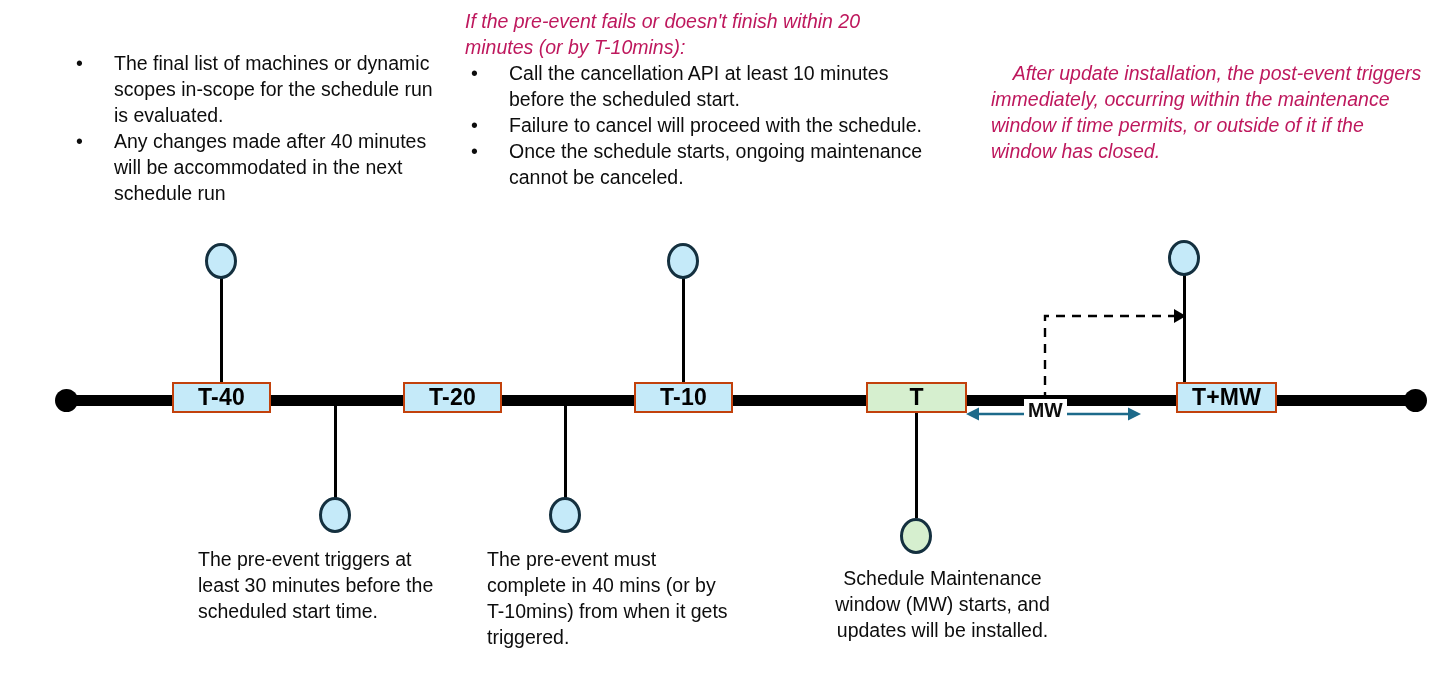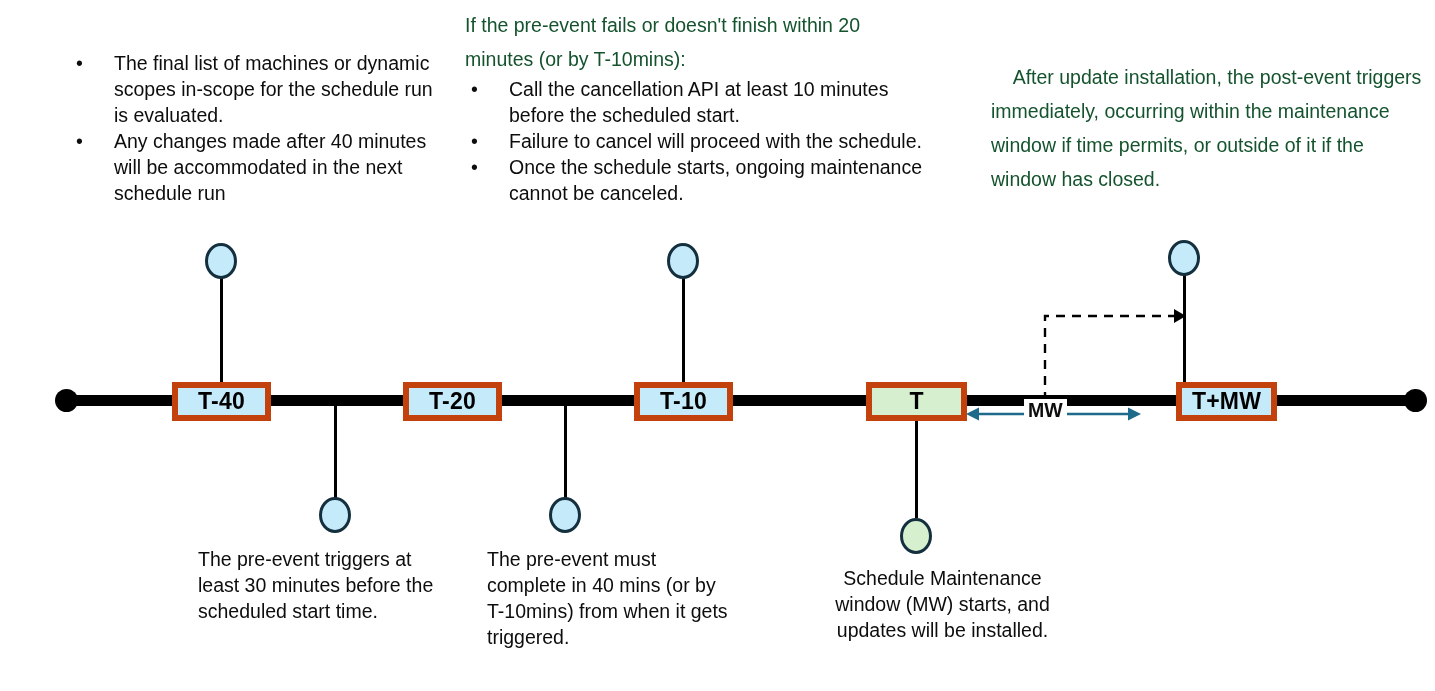--- a/index.html
+++ b/index.html
@@ -16,23 +16,24 @@
     width: 1435px;
     height: 691px;
     overflow: hidden;
     background: #ffffff;
   }
 
   
   .note {
     position: absolute;
     font-size: 19.5px;
-    line-height: 34px;
-    color: #14532d;
+    line-height: 26px;
+    color: #be185d;
     white-space: pre-wrap;
+    font-style: italic;
   }
   .note.lead {
     font-size: 19.5px;
   }
   .bullet-list {
     position: absolute;
     font-size: 19.5px;
     line-height: 26px;
     color: #0d0d0d;
   }
@@ -78,22 +79,22 @@
     height: 23px;
     border-radius: 50%;
     background: #000000;
     top: 389px;
   }
   #axis-cap-left  { left: 55px; }
   #axis-cap-right { left: 1404px; }
 
   .milestone {
     position: absolute;
-    height: 39px;
-    border: 6px solid #c2410c;
+    height: 31px;
+    border: 2px solid #c2410c;
     box-sizing: border-box;
     display: flex;
     align-items: center;
     justify-content: center;
     font-size: 23px;
     font-weight: bold;
     letter-spacing: .2px;
     color: #000000;
     background: #c5eaf9;
     top: 382px;

